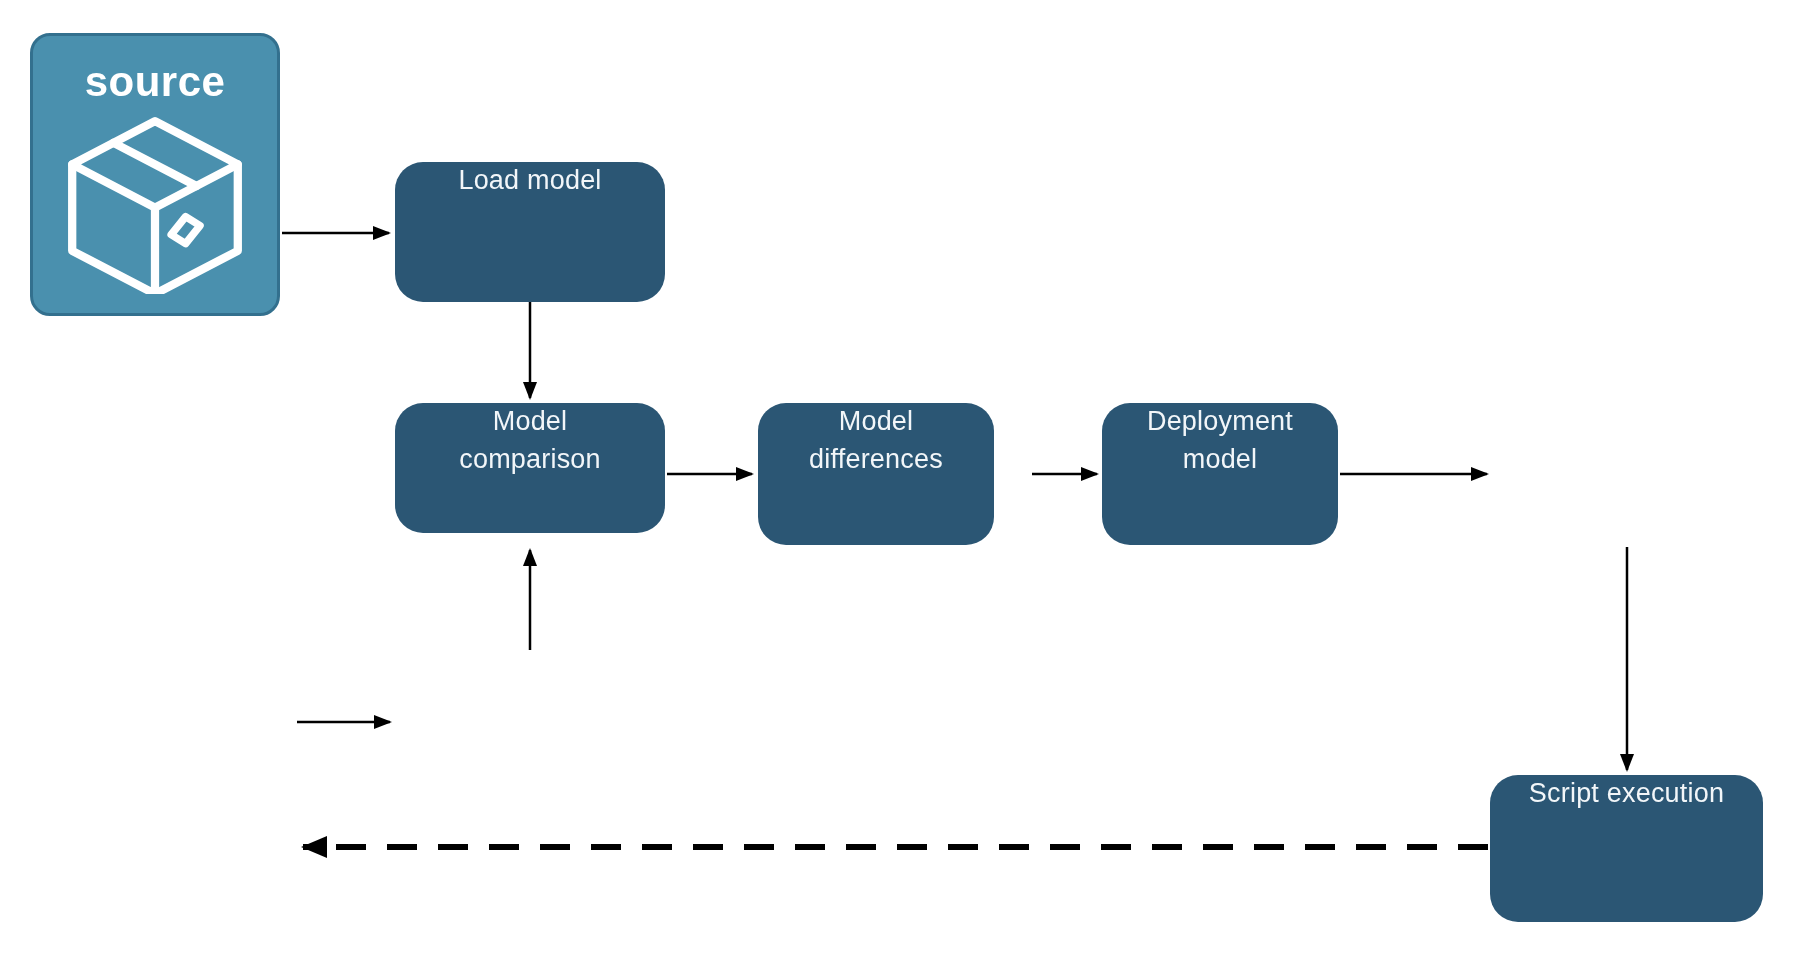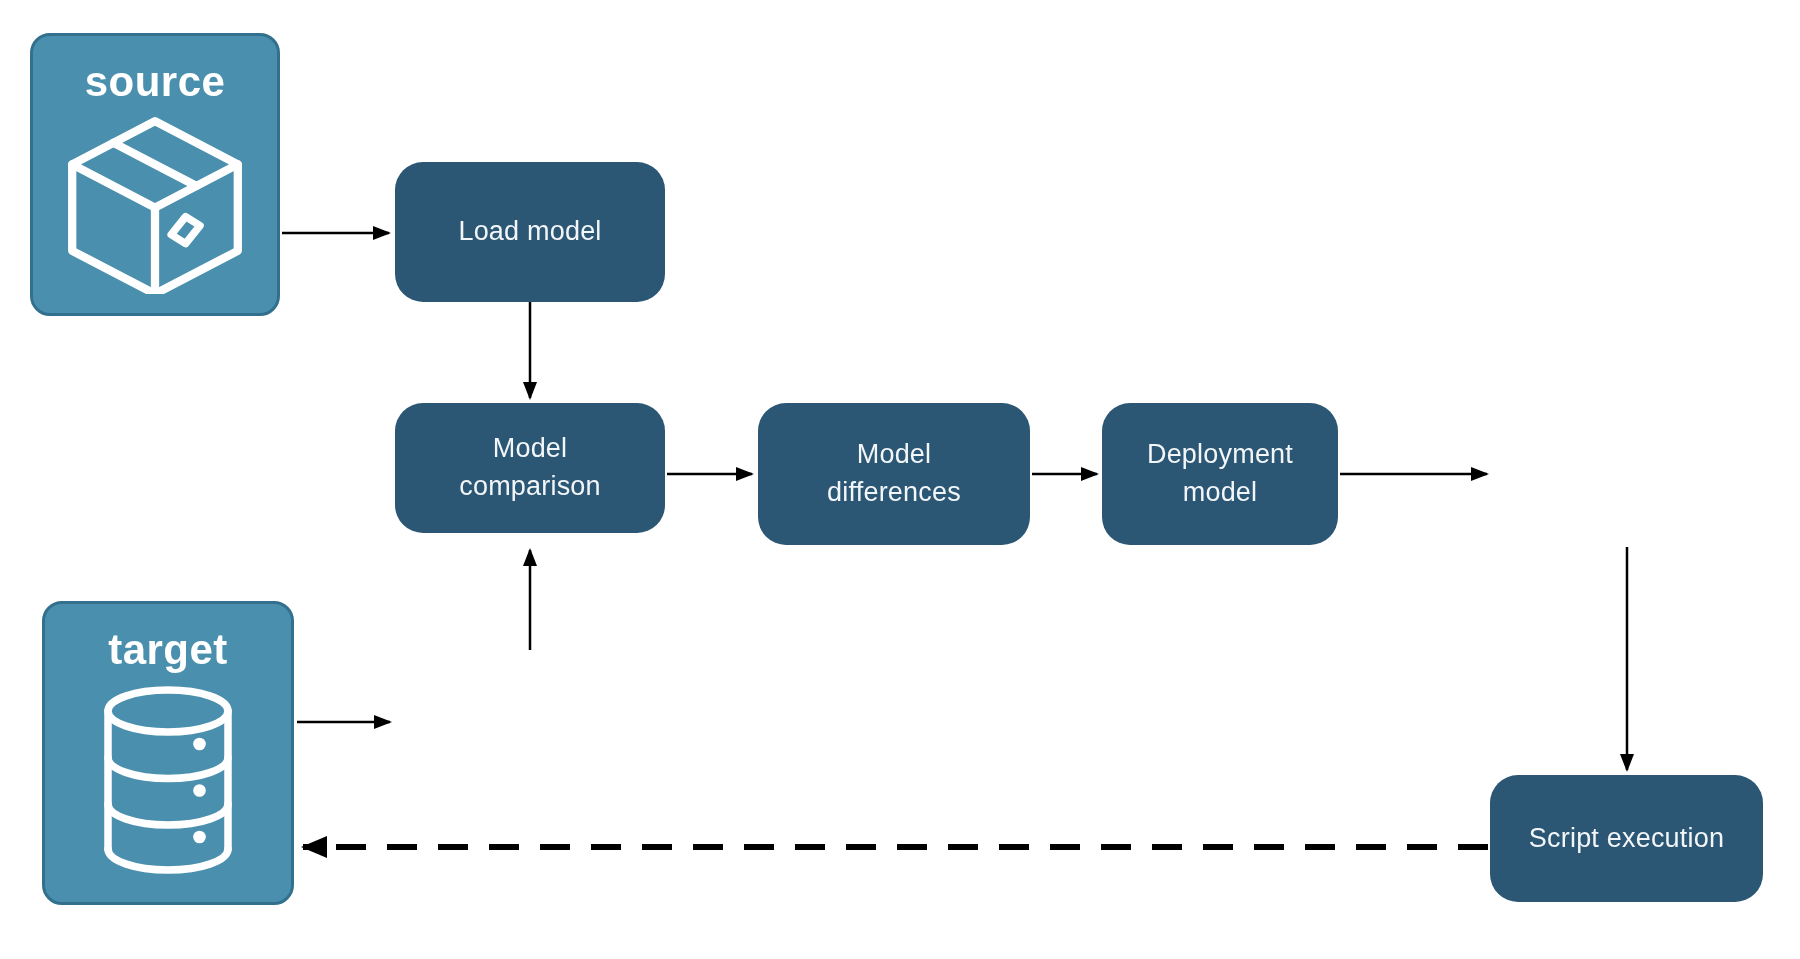--- a/index.html
+++ b/index.html
@@ -14,36 +14,35 @@
     height: 959px;
     background: #ffffff;
     overflow: hidden;
   }
   
   .node {
     position: absolute;
     background: #2B5674;
     border-radius: 28px;
     display: flex;
-    align-items: center;
     justify-content: center;
     text-align: center;
     color: #F2F6F9;
     font-size: 27px;
     line-height: 1.4;
     letter-spacing: 0.2px;
   }
   .node .lbl { display: block; padding: 0 34px; }
   #n-load-model        { left: 395px;  top: 162px; width: 270px; height: 140px; }
   #n-model-comparison  { left: 395px;  top: 403px; width: 270px; height: 130px; }
-  #n-model-differences { left: 758px;  top: 403px; width: 272px; height: 142px; }
+  #n-model-differences { left: 758px;  top: 403px; width: 236px; height: 142px; }
   #n-deployment-plan   { left: 1102px; top: 403px; width: 236px; height: 142px; }
   #n-script-generation { left: 1492px; top: 402px; width: 266px; height: 143px; }
   #n-reverse-engineer  { left: 395px;  top: 652px; width: 272px; height: 140px; }
-  #n-script-execution  { left: 1490px; top: 775px; width: 273px; height: 127px; }
+  #n-script-execution  { left: 1490px; top: 775px; width: 273px; height: 147px; }
 
   
   .endpoint {
     position: absolute;
     background: #4A90AE;
     border: 3px solid #33708E;
     border-radius: 20px;
     box-sizing: border-box;
     display: flex;
     flex-direction: column;
@@ -80,36 +79,20 @@
       <svg width="180" height="180" viewBox="0 0 100 100" fill="none" stroke="#ffffff" stroke-width="4.6" stroke-linejoin="round" stroke-linecap="round">
         <polygon points="50,4 96,28 50,52 4,28"></polygon>
         <polyline points="4,28 4,76 50,100 50,52"></polyline>
         <polyline points="96,28 96,76 50,100"></polyline>
         <line x1="27" y1="16" x2="73" y2="40"></line>
         <polygon points="67,57 75,62 67,72 59,67" stroke-width="4.2"></polygon>
       </svg>
     </div>
   </div>
 
-  <div class="endpoint" id="ep-target">
-    <div class="ep-label">target</div>
-    <div class="ep-icon">
-      <svg width="150" height="196" viewBox="0 0 100 130" fill="none" stroke="#ffffff" stroke-width="5" stroke-linecap="round">
-        <ellipse cx="50" cy="19" rx="40" ry="14"></ellipse>
-        <path d="M10,19 L10,111"></path>
-        <path d="M90,19 L90,111"></path>
-        <path d="M10,50 A40,14 0 0 0 90,50"></path>
-        <path d="M10,81 A40,14 0 0 0 90,81"></path>
-        <path d="M10,111 A40,14 0 0 0 90,111"></path>
-        <circle cx="71" cy="41" r="4.2" fill="#ffffff" stroke="none"></circle>
-        <circle cx="71" cy="72" r="4.2" fill="#ffffff" stroke="none"></circle>
-        <circle cx="71" cy="103" r="4.2" fill="#ffffff" stroke="none"></circle>
-      </svg>
-    </div>
-  </div>
 
   <div class="node" id="n-load-model">
     <span class="lbl">Load model</span>
   </div>
   <div class="node" id="n-model-comparison">
     <span class="lbl">Model comparison</span>
   </div>
   <div class="node" id="n-model-differences">
     <span class="lbl">Model differences</span>
   </div>

